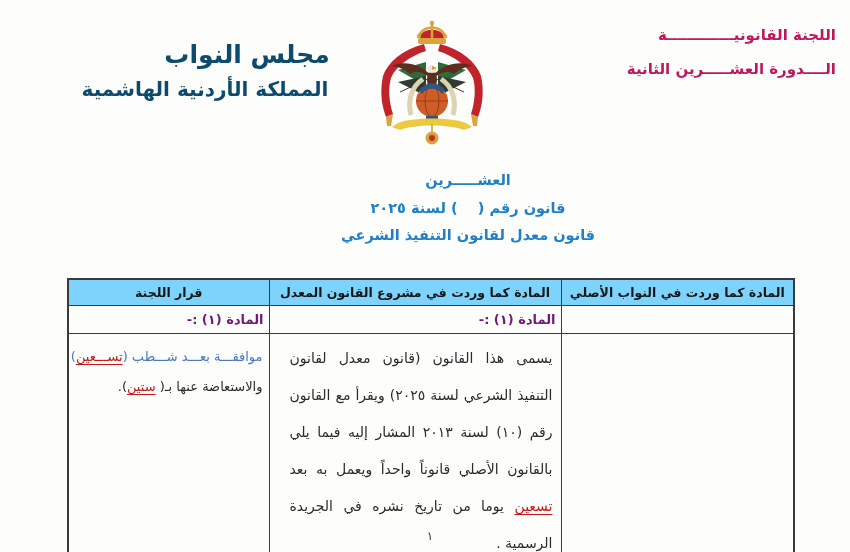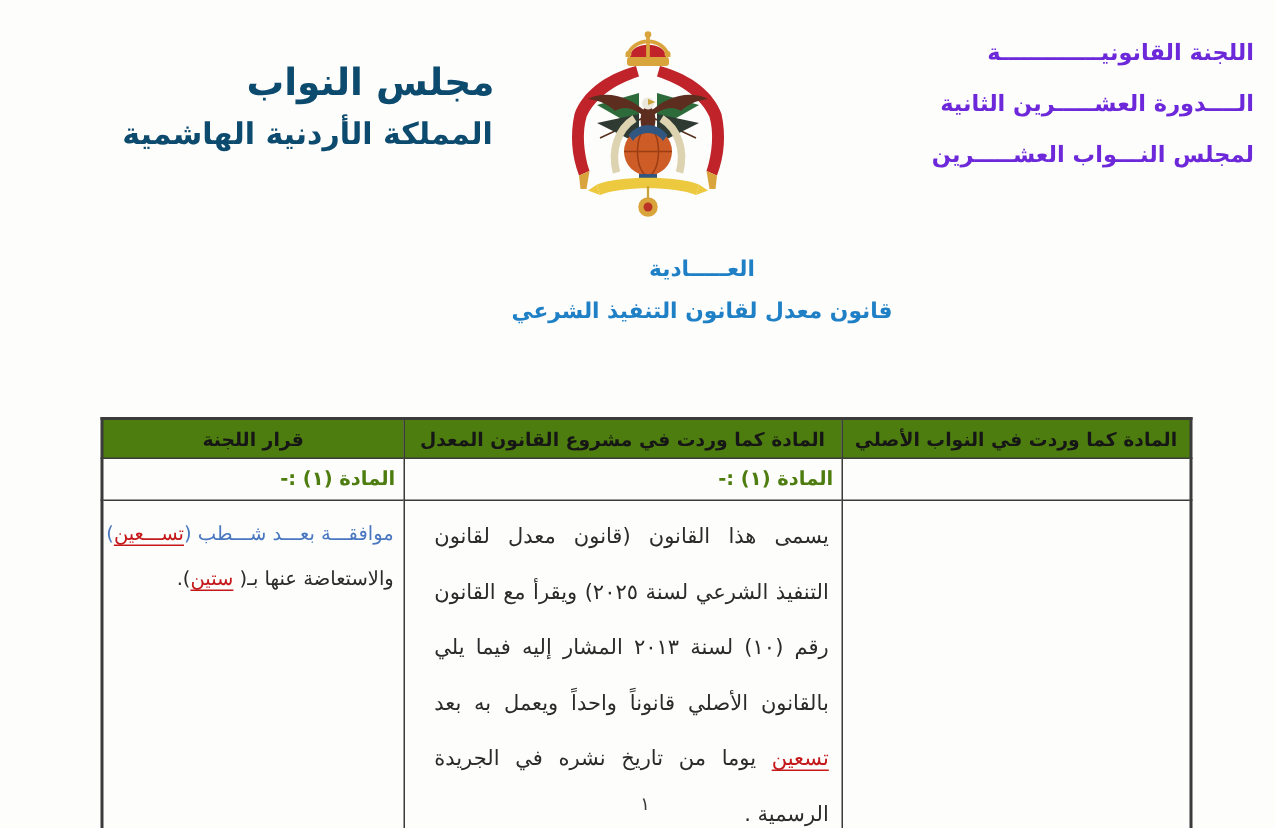--- a/index.html
+++ b/index.html
@@ -12,34 +12,34 @@
   
   .calligraphy { position:absolute; left:52px; top:40px; width:306px; direction:rtl; color:#0c4a6e; }
   .call-line1 { font-size:25px; font-weight:bold; text-align:center; transform:translateX(42px); }
   .call-line2 { font-size:20px; font-weight:bold; text-align:center; margin-top:8px; letter-spacing:-0.5px; }
 
   
   .emblem { position:absolute; left:362px; top:20px; width:140px; height:128px; }
 
   
   .committee { position:absolute; top:18px; right:14px; direction:rtl; text-align:right;
-               color:#6d28d9; font-weight:bold; font-size:15px; line-height:34px; }
+               color:#be185d; font-weight:bold; font-size:15px; line-height:34px; }
 
   
   .title-block { position:absolute; top:167px; left:90px; width:756px; text-align:center;
                  direction:rtl; font-weight:bold; font-size:14.5px; color:#1f80c6; line-height:27.5px; }
 
   
   table.doc-table { position:absolute; top:278px; left:67px; width:726px;
                     border-collapse:collapse; direction:rtl; table-layout:fixed;
                     border:2px solid #3b3b3b; }
   .doc-table th, .doc-table td { border:1px solid #3b3b3b; }
-  .doc-table th { height:25px; background:#4d7c0f; font-size:12.5px; font-weight:bold;
+  .doc-table th { height:25px; background:#7dd3fc; font-size:12.5px; font-weight:bold;
                   color:#161616; text-align:center; vertical-align:middle; padding:0 4px; }
-  .article-cell { height:27px; font-size:13px; font-weight:bold; color:#4d7c0f;
+  .article-cell { height:27px; font-size:13px; font-weight:bold; color:#701a75;
                   text-align:right; vertical-align:middle; padding:0 5px; }
   .body-cell { height:198px; vertical-align:top;padding-left:13px; }
   .draft-text { padding:5px 7px 0; font-size:14px; color:#2b2b2b;
                 text-align:justify; line-height:37px; }
   .decision-text { padding:7px 5px 0; font-size:13px; color:#2b2b2b;
                    text-align:right; line-height:30px; }
   .decision-line { white-space:nowrap; }
 
   .seg.normal { color:inherit; }
   .seg.blue { color:#4a78c0; }
@@ -104,25 +104,25 @@
 
       <line x1="70" y1="104" x2="70" y2="112" stroke="#caa23a" stroke-width="1.5"></line>
       <circle cx="70" cy="118" r="6.5" fill="#d9a43c"></circle>
       <circle cx="70" cy="118" r="3" fill="#bb3327"></circle>
     </svg>
   </div>
 
   <div class="committee">
     <div>اللجنة القانونيـــــــــــــة</div>
     <div>الــــدورة العشـــــرين الثانية</div>
-    <div>لمجلس النـــواب العشـــــرين</div>
   </div>
 
   <div class="title-block">
-    <div>العـــــادية</div>
+    <div>العشـــــرين</div>
+    <div>قانون رقم ( &nbsp;&nbsp; ) لسنة ٢٠٢٥</div>
     <div>قانون معدل لقانون التنفيذ الشرعي</div>
   </div>
 
   <table class="doc-table">
     <colgroup>
       <col style="width:233px">
       <col style="width:292px">
       <col style="width:201px">
     </colgroup>
     <tbody>

